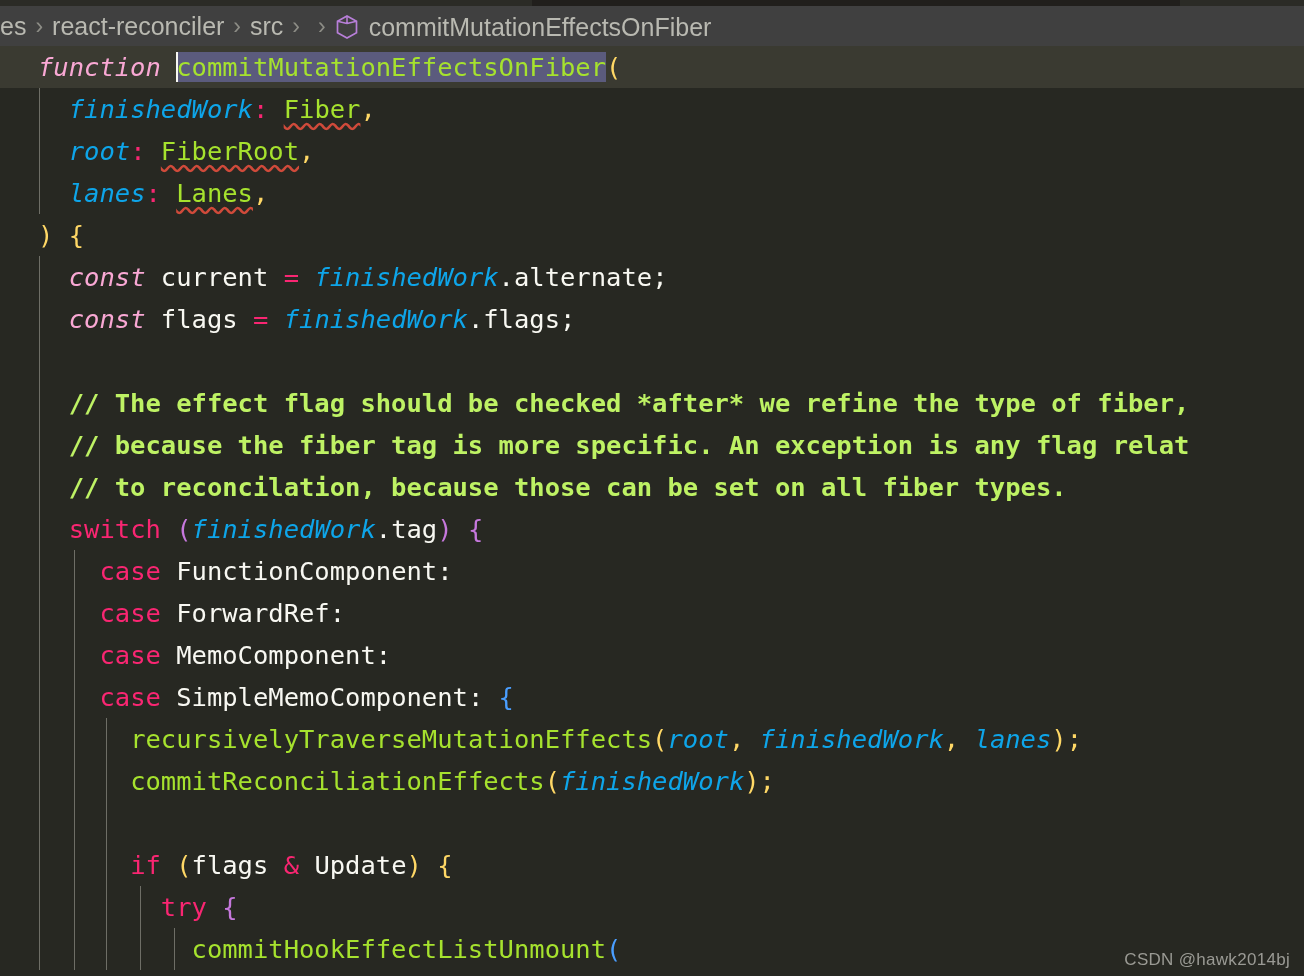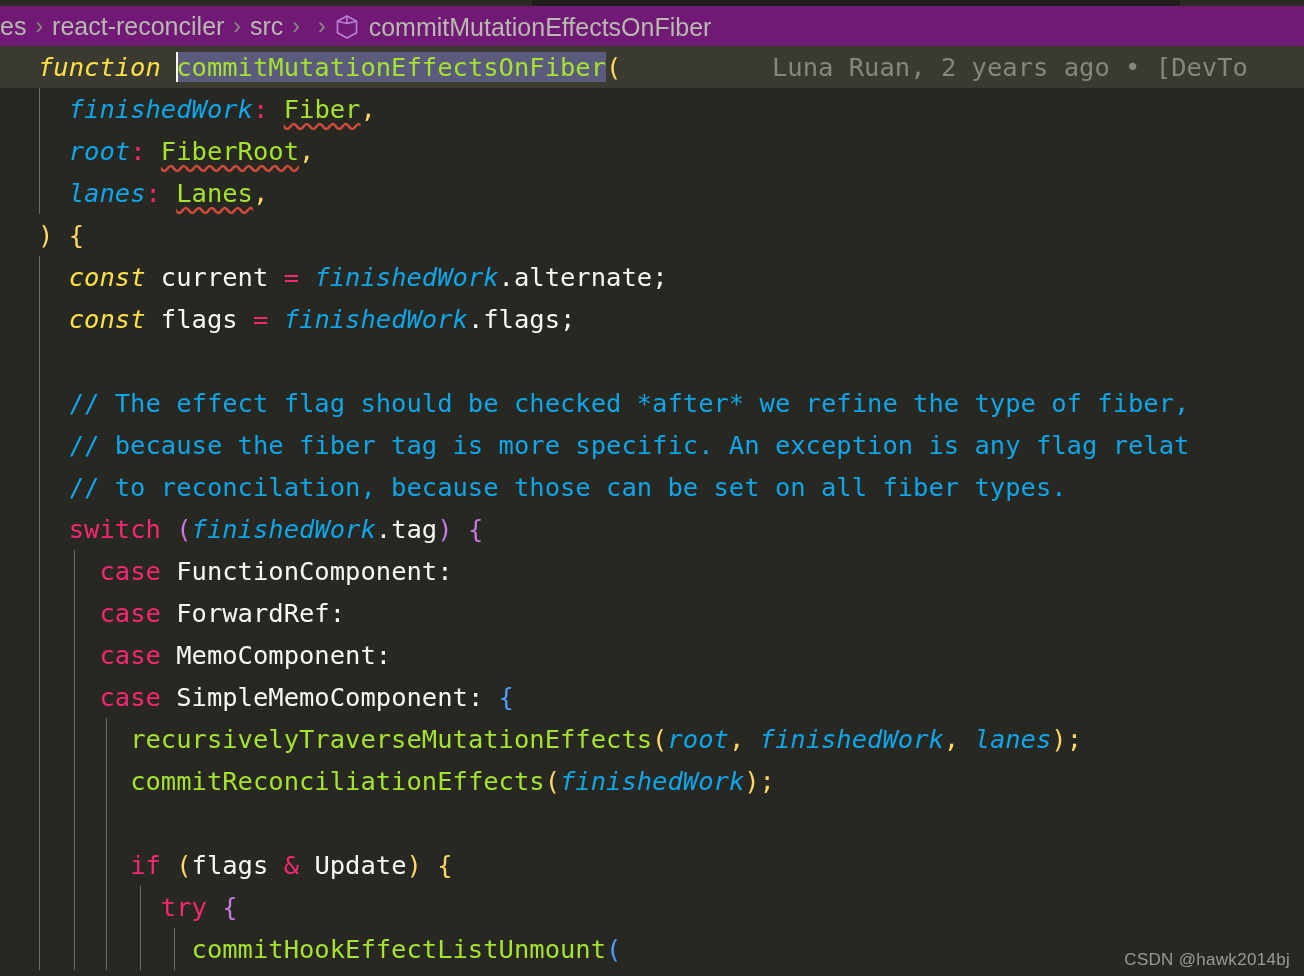--- a/index.html
+++ b/index.html
@@ -45,21 +45,21 @@
     width: 124px; height: 6px;
     background: #2b2b26;
   }
 
   
   .breadcrumb {
     position: absolute;
     top: 6px; left: 0;
     width: 1304px;
     height: 40px;
-    background: #701a75;
+    background: #404040;
     display: flex;
     align-items: center;
     font-family: "Liberation Sans", sans-serif;
     font-size: 25px;
     color: #b8b8b0;
     white-space: nowrap;
     overflow: hidden;
     padding-left: 0px;
   }
   .bc-seg {
@@ -151,28 +151,28 @@
     width: 2px;
     height: 30px;
     background: #f8f8f2;
     vertical-align: -6px;
     margin-right: -2px;
     position: relative;
     z-index: 3;
   }
 
   
-  .kw       { color: #fde047; font-style: italic; }  
+  .kw       { color: #f9a8d4; font-style: italic; }  
   .kw2      { color: #f92672; }                      
   .fn       { color: #a6e22e; }                      
   .type     { color: #a6e22e; }                      
   .param    { color: #0ea5e9; font-style: italic; }  
   .plain    { color: #f8f8f2; }
   .punc     { color: #f92672; }                      
-  .comment  { color: #0ea5e9; }
+  .comment  { color: #bef264; font-weight: bold; }
   .b-yellow { color: #ffd866; }
   .b-purple { color: #c678dd; }
   .b-blue   { color: #4a9eff; }
 
   .squiggle {
     text-decoration: underline wavy #d04a3a;
     text-decoration-skip-ink: none;
     text-underline-offset: 4px;
   }
 
@@ -222,18 +222,17 @@
       <span class="bc-sep">›</span>
       <span class="bc-seg"><span class="sym-icon"><svg width="24" height="26" viewBox="0 0 24 26">
             <path d="M12 2 L21.5 7.2 L21.5 18.8 L12 24 L2.5 18.8 L2.5 7.2 Z" fill="none" stroke="#b87fd9" stroke-width="1.7"></path>
             <path d="M12 2 L12 9.5 M12 9.5 L2.5 7.2 M12 9.5 L21.5 7.2" fill="none" stroke="#b87fd9" stroke-width="1.5"></path>
           </svg></span><span>commitMutationEffectsOnFiber</span></span>
     </div>
 
   <div class="editor">
     <div class="gutter-pad"></div>
     <div class="code" id="code"><div class="line line-first"><span><span class="kw">function</span><span class="plain"> </span><span class="cursor"></span><span class="fn sel">commitMutationEffectsOnFiber</span><span class="b-yellow">(</span></span></div><div class="line"><span class="guide" style="left: 39px;"></span><span><span class="plain">  </span><span class="param">finishedWork</span><span class="punc">:</span><span class="plain"> </span><span class="type squiggle">Fiber</span><span class="b-yellow">,</span></span></div><div class="line"><span class="guide" style="left: 39px;"></span><span><span class="plain">  </span><span class="param">root</span><span class="punc">:</span><span class="plain"> </span><span class="type squiggle">FiberRoot</span><span class="b-yellow">,</span></span></div><div class="line"><span class="guide" style="left: 39px;"></span><span><span class="plain">  </span><span class="param">lanes</span><span class="punc">:</span><span class="plain"> </span><span class="type squiggle">Lanes</span><span class="b-yellow">,</span></span></div><div class="line"><span><span class="b-yellow">)</span><span class="plain"> </span><span class="b-yellow">{</span></span></div><div class="line"><span class="guide" style="left: 39px;"></span><span><span class="plain">  </span><span class="kw">const</span><span class="plain"> current </span><span class="punc">=</span><span class="plain"> </span><span class="param">finishedWork</span><span class="plain">.alternate;</span></span></div><div class="line"><span class="guide" style="left: 39px;"></span><span><span class="plain">  </span><span class="kw">const</span><span class="plain"> flags </span><span class="punc">=</span><span class="plain"> </span><span class="param">finishedWork</span><span class="plain">.flags;</span></span></div><div class="line"><span class="guide" style="left: 39px;"></span><span></span></div><div class="line"><span class="guide" style="left: 39px;"></span><span><span class="comment">  // The effect flag should be checked *after* we refine the type of fiber,</span></span></div><div class="line"><span class="guide" style="left: 39px;"></span><span><span class="comment">  // because the fiber tag is more specific. An exception is any flag relat</span></span></div><div class="line"><span class="guide" style="left: 39px;"></span><span><span class="comment">  // to reconcilation, because those can be set on all fiber types.</span></span></div><div class="line"><span class="guide" style="left: 39px;"></span><span><span class="plain">  </span><span class="kw2">switch</span><span class="plain"> </span><span class="b-purple">(</span><span class="param">finishedWork</span><span class="plain">.tag</span><span class="b-purple">)</span><span class="plain"> </span><span class="b-purple">{</span></span></div><div class="line"><span class="guide" style="left: 39px;"></span><span class="guide" style="left: 74px;"></span><span><span class="plain">    </span><span class="kw2">case</span><span class="plain"> FunctionComponent:</span></span></div><div class="line"><span class="guide" style="left: 39px;"></span><span class="guide" style="left: 74px;"></span><span><span class="plain">    </span><span class="kw2">case</span><span class="plain"> ForwardRef:</span></span></div><div class="line"><span class="guide" style="left: 39px;"></span><span class="guide" style="left: 74px;"></span><span><span class="plain">    </span><span class="kw2">case</span><span class="plain"> MemoComponent:</span></span></div><div class="line"><span class="guide" style="left: 39px;"></span><span class="guide" style="left: 74px;"></span><span><span class="plain">    </span><span class="kw2">case</span><span class="plain"> SimpleMemoComponent: </span><span class="b-blue">{</span></span></div><div class="line"><span class="guide" style="left: 39px;"></span><span class="guide" style="left: 74px;"></span><span class="guide" style="left: 106px;"></span><span><span class="plain">      </span><span class="fn">recursivelyTraverseMutationEffects</span><span class="b-yellow">(</span><span class="param">root</span><span class="b-yellow">,</span><span class="plain"> </span><span class="param">finishedWork</span><span class="b-yellow">,</span><span class="plain"> </span><span class="param">lanes</span><span class="b-yellow">)</span><span class="b-yellow">;</span></span></div><div class="line"><span class="guide" style="left: 39px;"></span><span class="guide" style="left: 74px;"></span><span class="guide" style="left: 106px;"></span><span><span class="plain">      </span><span class="fn">commitReconciliationEffects</span><span class="b-yellow">(</span><span class="param">finishedWork</span><span class="b-yellow">)</span><span class="b-yellow">;</span></span></div><div class="line"><span class="guide" style="left: 39px;"></span><span class="guide" style="left: 74px;"></span><span class="guide" style="left: 106px;"></span><span></span></div><div class="line"><span class="guide" style="left: 39px;"></span><span class="guide" style="left: 74px;"></span><span class="guide" style="left: 106px;"></span><span><span class="plain">      </span><span class="kw2">if</span><span class="plain"> </span><span class="b-yellow">(</span><span class="plain">flags </span><span class="punc">&amp;</span><span class="plain"> Update</span><span class="b-yellow">)</span><span class="plain"> </span><span class="b-yellow">{</span></span></div><div class="line"><span class="guide" style="left: 39px;"></span><span class="guide" style="left: 74px;"></span><span class="guide" style="left: 106px;"></span><span class="guide" style="left: 140px;"></span><span><span class="plain">        </span><span class="kw2">try</span><span class="plain"> </span><span class="b-purple">{</span></span></div><div class="line"><span class="guide" style="left: 39px;"></span><span class="guide" style="left: 74px;"></span><span class="guide" style="left: 106px;"></span><span class="guide" style="left: 140px;"></span><span class="guide" style="left: 174px;"></span><span><span class="plain">          </span><span class="fn">commitHookEffectListUnmount</span><span class="b-blue">(</span></span></div></div>
-    <div class="blame">Luna Ruan, 2 years ago • [DevTo</div>
   </div>
 
   <div class="watermark">CSDN @hawk2014bj</div>
 
 </div>
 
 </body></html>

